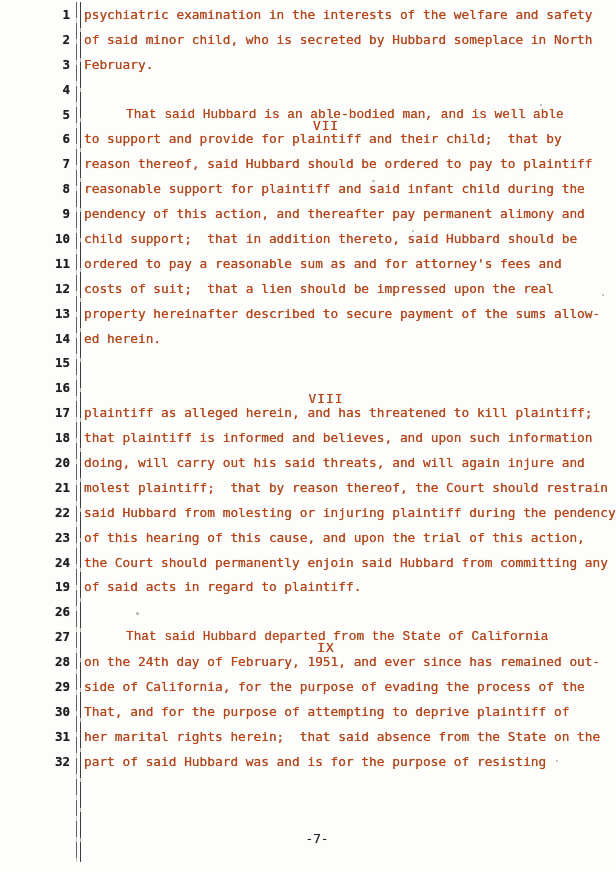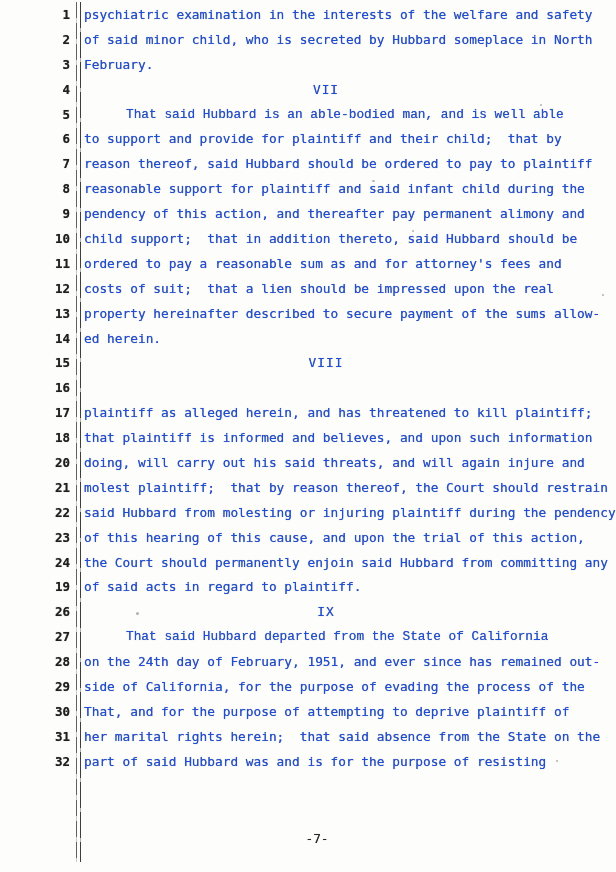--- a/index.html
+++ b/index.html
@@ -59,33 +59,34 @@
     letter-spacing: 0;
     color: #1f1f1f;
     text-shadow: 0 0 0.7px rgba(25,25,25,0.65);
     line-height: 17px;
   }
   .lt {
     margin-left: 14px;
     font-size: 12.8px;
     line-height: 17px;
     white-space: pre;
-    color: #1d4ed8;
+    color: #c2410c;
     text-shadow: 0 0 0.7px rgba(25,25,25,0.6);
   }
   .line.indent .lt {
     text-indent: 42px;
     font-family: Liberation Mono, monospace;
   }
   .line.heading .lt {
     flex: 1;
     text-align: center;
     text-indent: 0;
     padding-right: 48px;
     letter-spacing: 1px;
+    margin-top: 36px;
   }
   .page-number {
     position: absolute;
     top: 831px;
     left: 0;
     width: 616px;
     padding-left: 18px;
     box-sizing: border-box;
     text-align: center;
     font-size: 12.8px;

